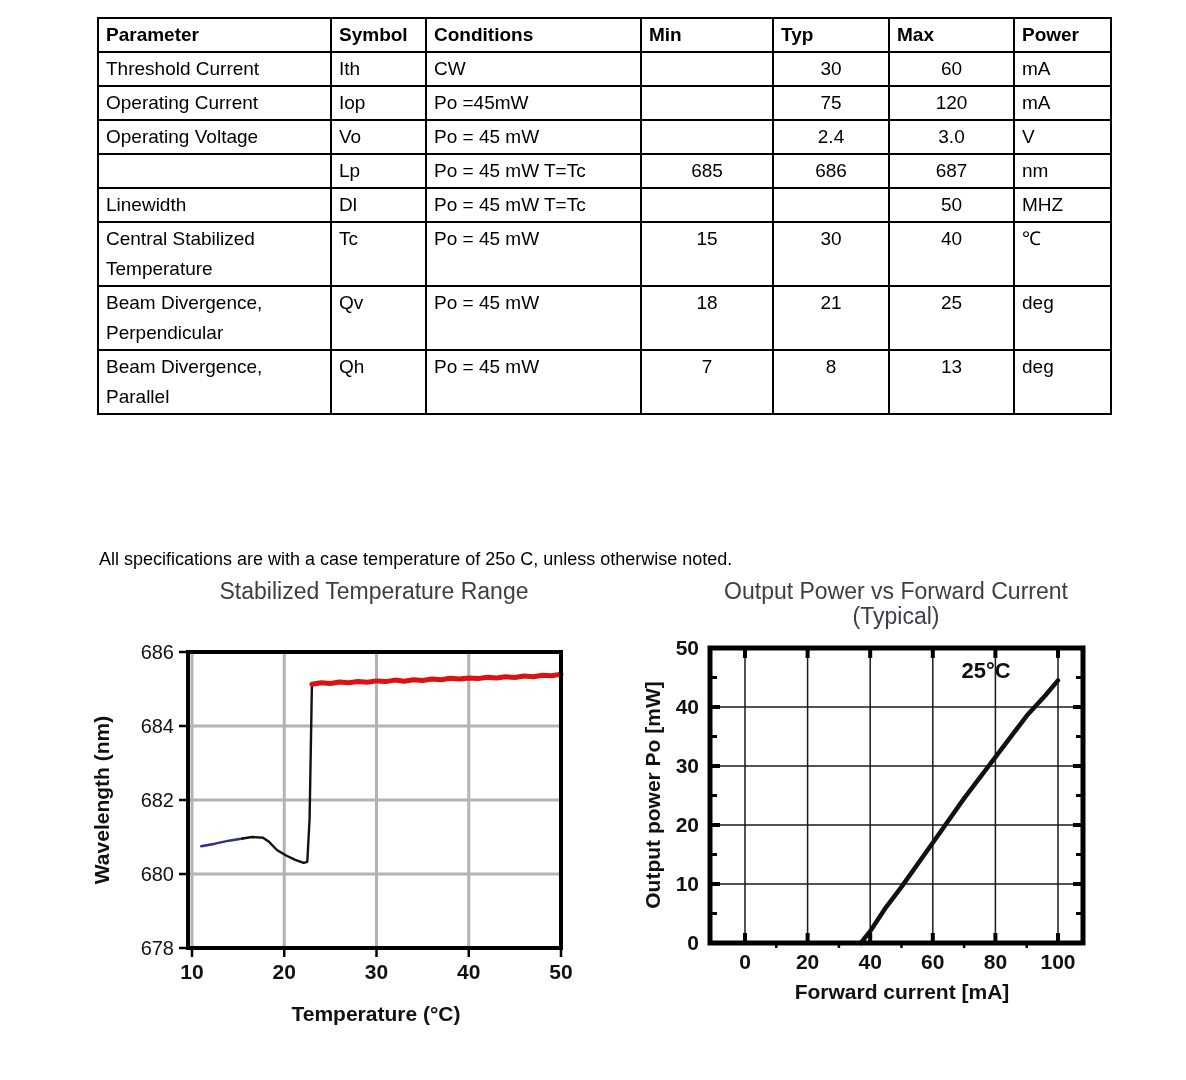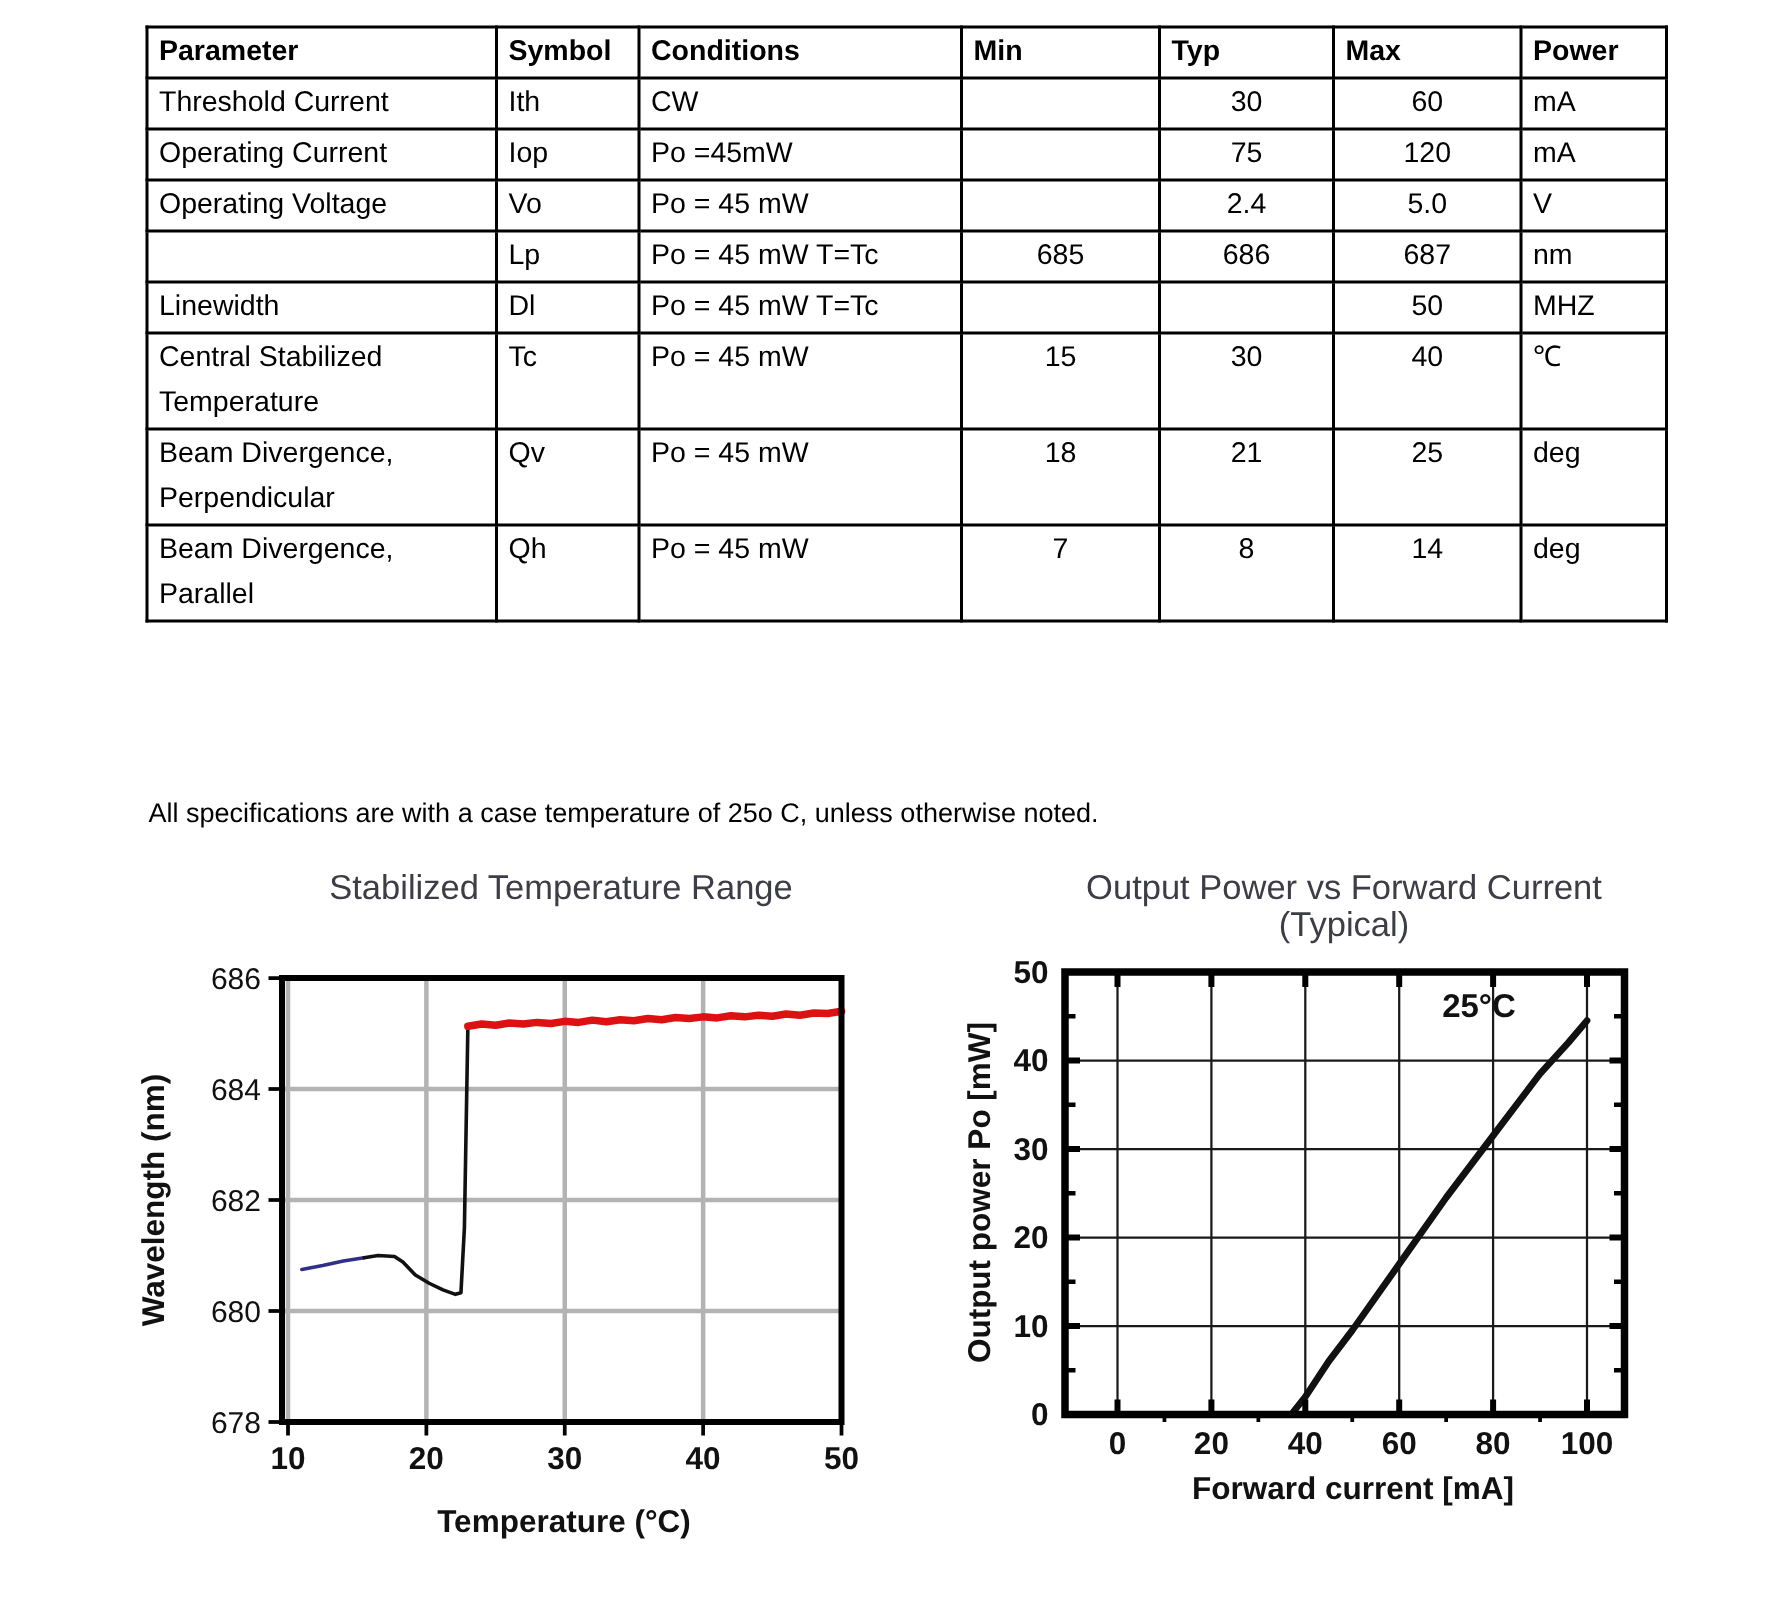--- a/index.html
+++ b/index.html
@@ -4,21 +4,21 @@
 <style>
   html,body{margin:0;padding:0;background:#fff;}
   .page{position:relative;width:1186px;height:1080px;background:#ffffff;
         font-family:"Liberation Sans",sans-serif;color:#000;overflow:hidden;}
   table.spec{border-collapse:collapse;table-layout:fixed;width:1013px;
              position:absolute;left:97px;top:17px;font-size:19px;}
   table.spec th,table.spec td{border:2px solid #000;vertical-align:top;
              line-height:30px;padding:1px 7px;white-space:pre-line;overflow:hidden;}
   table.spec th{text-align:left;font-weight:bold;}
   table.spec td.num{text-align:center;padding:1px 2px;}
-  .footnote{position:absolute;left:99px;top:531px;font-size:18px;line-height:22px;}
+  .footnote{position:absolute;left:99px;top:548px;font-size:18px;line-height:22px;}
   svg{font-family:"Liberation Sans",sans-serif;position:absolute;}
   #chart0{left:80px;top:573px;}
   #chart1{left:640px;top:573px;}
 </style>
 </head>
 <body>
 <div class="page">
 
 <table class="spec">
   <colgroup>
@@ -59,21 +59,21 @@
           <td class="num">75</td>
           <td class="num">120</td>
           <td>mA</td>
         </tr>
         <tr>
           <td>Operating Voltage</td>
           <td>Vo</td>
           <td>Po = 45 mW</td>
           <td class="num"></td>
           <td class="num">2.4</td>
-          <td class="num">5.0</td>
+          <td class="num">3.0</td>
           <td>V</td>
         </tr>
         <tr>
           <td></td>
           <td>Lp</td>
           <td>Po = 45 mW T=Tc</td>
           <td class="num">685</td>
           <td class="num">686</td>
           <td class="num">687</td>
           <td>nm</td>
@@ -107,21 +107,21 @@
           <td class="num">25</td>
           <td>deg</td>
         </tr>
         <tr>
           <td>Beam Divergence,
 Parallel</td>
           <td>Qh</td>
           <td>Po = 45 mW</td>
           <td class="num">7</td>
           <td class="num">8</td>
-          <td class="num">14</td>
+          <td class="num">13</td>
           <td>deg</td>
         </tr>
       </tbody>
 </table>
 
 <div class="footnote">All specifications are with a case temperature of 25o C, unless otherwise noted.</div>
 
 <svg id="chart0" width="500" height="470">
       <line x1="112" y1="79" x2="112" y2="375" stroke="#b3b3b3" stroke-width="3"></line>
       <line x1="204.25" y1="79" x2="204.25" y2="375" stroke="#b3b3b3" stroke-width="3"></line>

